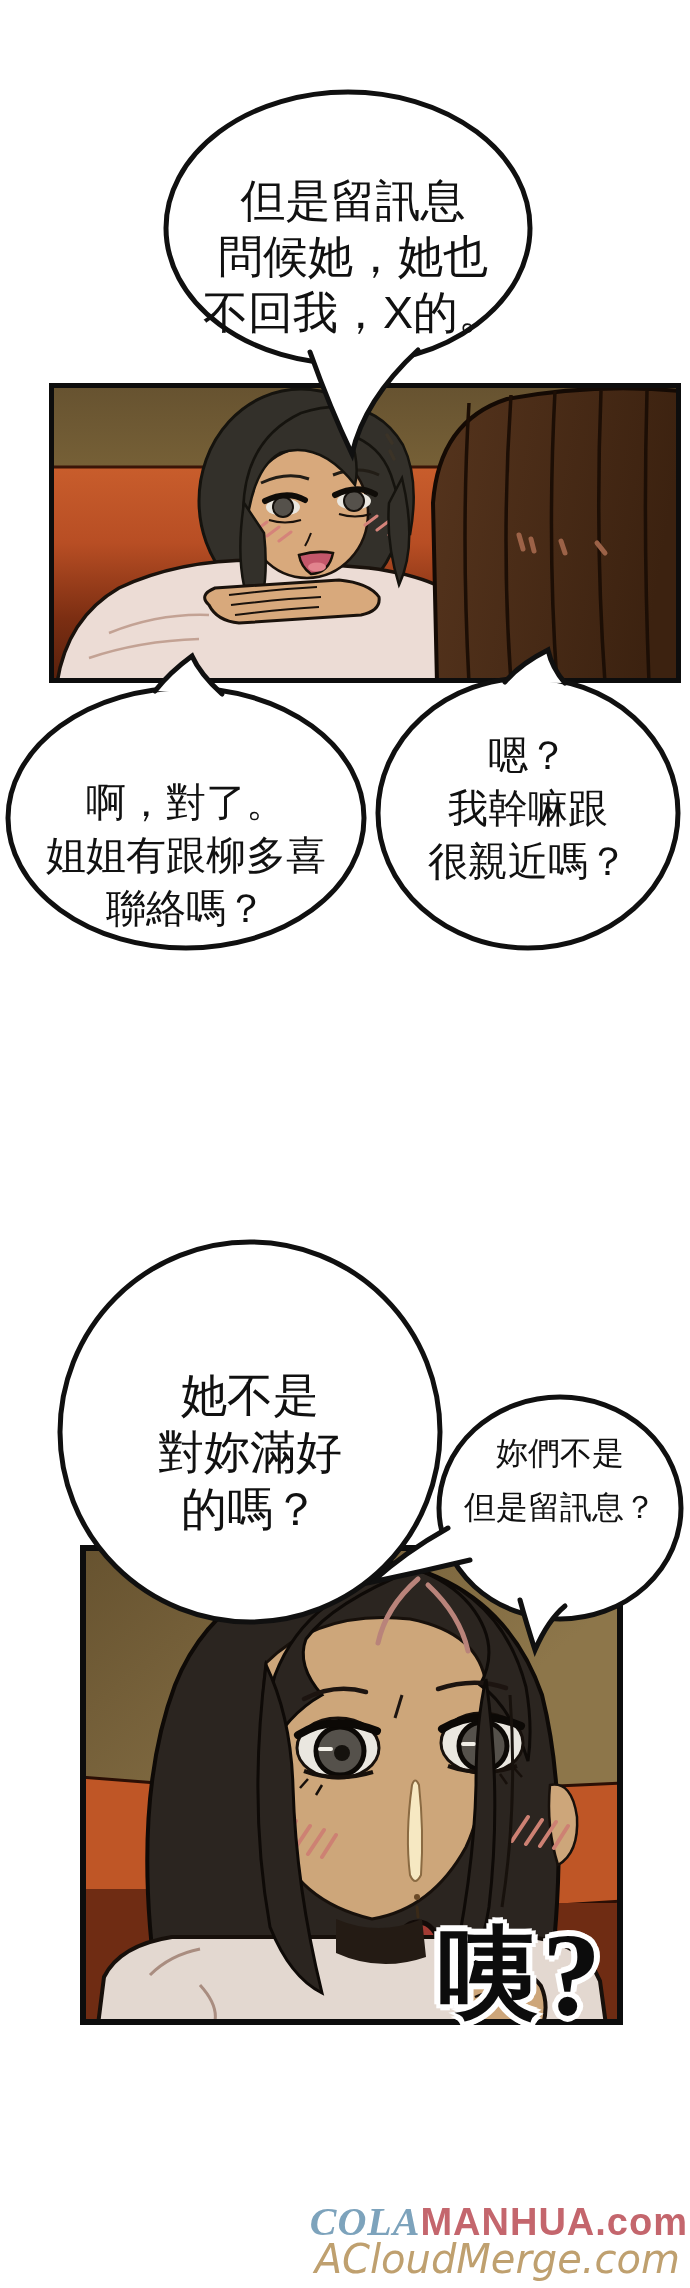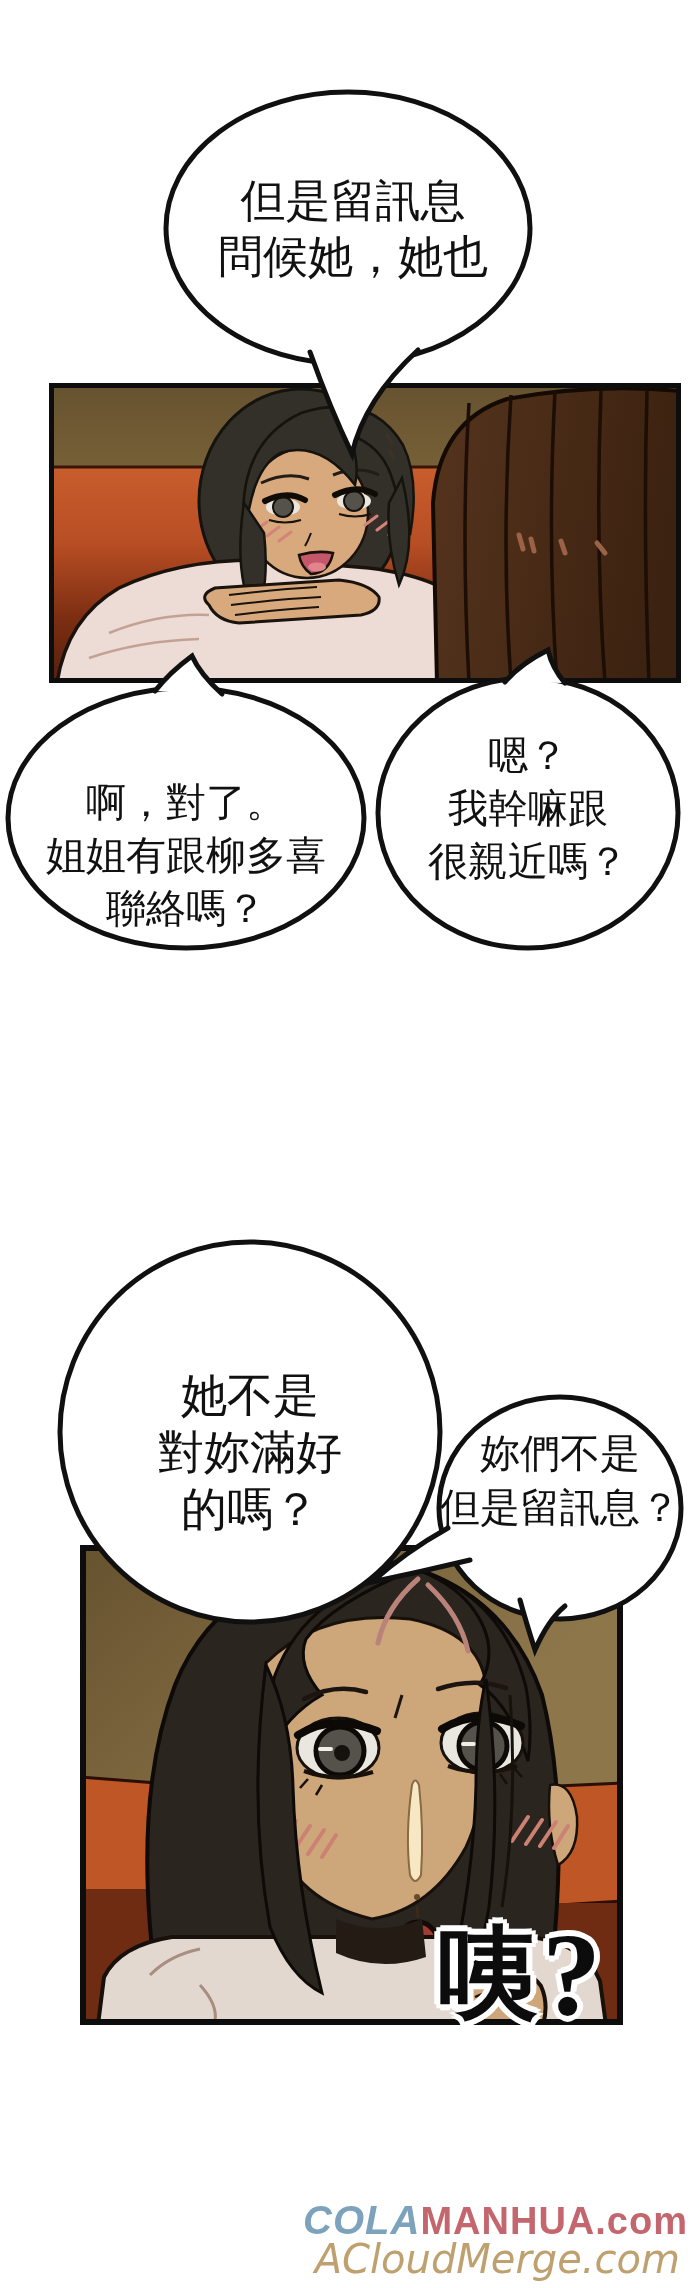--- a/index.html
+++ b/index.html
@@ -14,21 +14,21 @@
   .sfx{position:absolute;z-index:4;display:flex;align-items:flex-start;
         font-weight:bold;color:#0c0c0c;
         text-shadow:-6px 0 0 #fff,6px 0 0 #fff,0 -6px 0 #fff,0 6px 0 #fff,
                     -4px -4px 0 #fff,4px -4px 0 #fff,-4px 4px 0 #fff,4px 4px 0 #fff;}
   .sfx .sfx-char{font-size:100px;line-height:1;font-family:"Liberation Sans",sans-serif;}
   .sfx .sfx-q{font-size:118px;line-height:0.9;margin-left:4px;
         font-family:"Liberation Serif",serif;}
   .watermark{position:absolute;right:2px;z-index:5;text-align:right;white-space:nowrap;}
   .wm-line1{top:2198px;}
   .wm-line2{top:2236px;right:10px;}
-  .wm-cola{font-family:Liberation Sans, sans-serif;font-style:italic;font-weight:bold;
+  .wm-cola{font-family:Liberation Serif, serif;font-style:italic;font-weight:bold;
         font-size:40px;letter-spacing:1px;}
   .wm-manhua{font-family:Liberation Sans, sans-serif;font-weight:bold;font-size:38px;
         letter-spacing:1px;}
   .wm-merge{font-family:"DejaVu Sans",sans-serif;font-weight:normal;font-style:italic;
         font-size:40px;}
 </style>
 </head>
 <body>
 
 <div class="page">
@@ -162,20 +162,21 @@
 
   <div class="bubble" style="left:156px;top:82px;width:390px;height:386px;">
     <svg width="390" height="386" viewBox="0 0 390 386">
       <ellipse cx="192" cy="146" rx="182" ry="136" style="fill:var(--bubblefill)" stroke="#101010" stroke-width="5"></ellipse>
       <path d="M154,270 Q174,326 196,372 Q208,318 262,268" style="fill:var(--bubblefill)" stroke="#101010" stroke-width="5" stroke-linecap="round"></path>
     </svg>
   </div>
   <div class="bubble-text" style="left:171px;top:173px;width:364px;font-size:45px;line-height:56px;">
     <span>但是留訊息</span><br>
     <span>問候她，她也</span><br>
+    <span>不回我，X的。</span>
   </div>
 
   <div class="bubble" style="left:2px;top:644px;width:372px;height:312px;">
     <svg width="372" height="312" viewBox="0 0 372 312">
       <ellipse cx="184" cy="174" rx="178" ry="130" style="fill:var(--bubblefill)" stroke="#101010" stroke-width="5"></ellipse>
       <path d="M153,47 Q168,28 190,12 Q198,30 220,50" style="fill:var(--bubblefill)" stroke="#101010" stroke-width="5" stroke-linecap="round"></path>
     </svg>
   </div>
   <div class="bubble-text" style="left:6px;top:776px;width:360px;font-size:40px;line-height:53px;">
     <span>啊，對了。</span><br>
@@ -195,21 +196,21 @@
     <span>很親近嗎？</span>
   </div>
 
   <div class="bubble" style="left:360px;top:1392px;width:330px;height:266px;">
     <svg width="330" height="266" viewBox="0 0 330 266">
       <ellipse cx="200" cy="116" rx="121" ry="111" style="fill:var(--bubblefill)" stroke="#101010" stroke-width="5"></ellipse>
       <path d="M88,136 Q45,160 12,190 Q60,180 110,168" style="fill:var(--bubblefill)" stroke="#101010" stroke-width="5" stroke-linecap="round"></path>
       <path d="M160,208 Q166,230 175,258 Q188,228 205,214" style="fill:var(--bubblefill)" stroke="#101010" stroke-width="5" stroke-linecap="round"></path>
     </svg>
   </div>
-  <div class="bubble-text" style="left:430px;top:1426px;width:260px;font-size:40px;line-height:54px;">
+  <div class="bubble-text" style="left:430px;top:1426px;width:260px;font-size:32px;line-height:54px;">
     <span>妳們不是</span><br>
     <span>但是留訊息？</span>
   </div>
 
   <div class="bubble" style="left:54px;top:1236px;width:392px;height:392px;">
     <svg width="392" height="392" viewBox="0 0 392 392">
       <circle cx="196" cy="196" r="190" style="fill:var(--bubblefill)" stroke="#101010" stroke-width="5"></circle>
     </svg>
   </div>
   <div class="bubble-text" style="left:60px;top:1367px;width:380px;font-size:46px;line-height:57px;">

